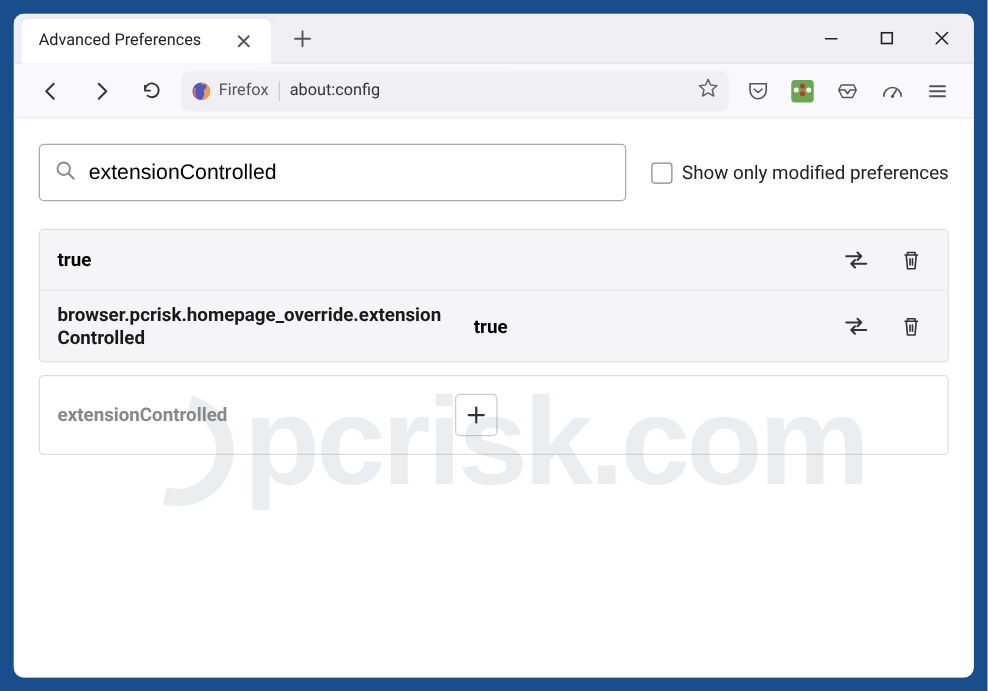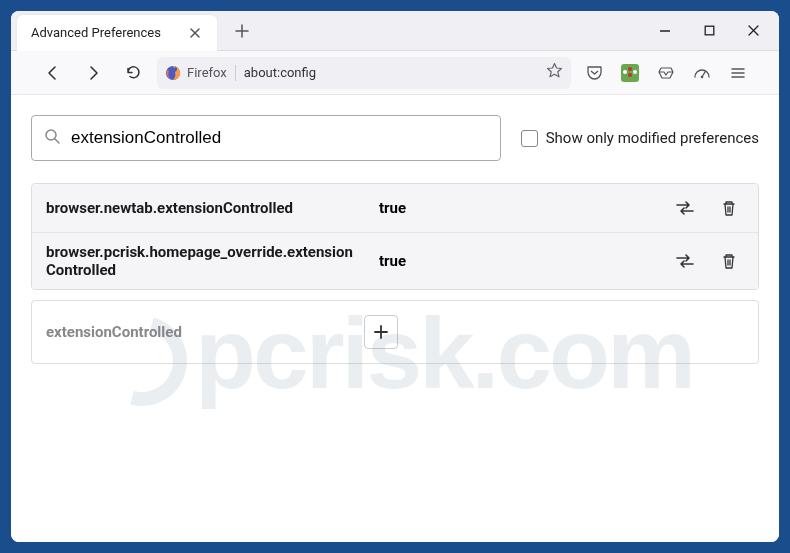--- a/index.html
+++ b/index.html
@@ -47,21 +47,21 @@
     .new-tab-btn {
       width: 30px; height: 30px; border-radius: 4px; margin-left: 10px;
       display: flex; align-items: center; justify-content: center; cursor: pointer; color: #555;
     }
     .window-controls { display: flex; align-items: center; padding-right: 6px; gap: 4px; }
     .win-btn { width: 40px; height: 36px; display: flex; align-items: center; justify-content: center; cursor: pointer; color: #222; }
     .toolbar {
       height: 44px;
       display: flex;
       align-items: center;
-      padding: 0 26px;
+      padding: 0 14px;
       gap: 8px;
       background: #f9f9fb;
       border-bottom: 1px solid #e7e7e7;
     }
     .nav-btn { width: 32px; height: 32px; border-radius: 4px; display: flex; align-items: center; justify-content: center; cursor: pointer; color: #333; }
     .addr-wrap {
       flex: 1;
       display: flex;
       align-items: center;
       background: #f0f0f4;
@@ -266,21 +266,20 @@
         <input type="text" value="extensionControlled" style="">
       </div>
       <label class="filter-chk">
         <span class="chkbox"></span>
         <span>Show only modified preferences</span>
       </label>
     </div>
 
     <div class="pref-list">
       <div class="pref-row modified">
-        <div class="pref-name">browser.newtab.extensionControlled</div>
         <div class="pref-value">true</div>
         <div class="pref-actions">
           <div class="action-btn">
             <svg width="20" height="16" viewBox="0 0 20 16">
                 <path d="M2 5 L14 5 M14 5 L11 2 M14 5 L11 8 M18 11 L6 11 M6 11 L9 8 M6 11 L9 14" stroke="currentColor" stroke-width="1.6" fill="none" stroke-linecap="round" stroke-linejoin="round"></path>
               </svg>
           </div>
           <div class="action-btn">
             <svg width="16" height="17" viewBox="0 0 16 17">
                 <path d="M3 4 H13 M5 4 V2 H11 V4 M4 4 L5 15 H11 L12 4 M7 7 V12 M9 7 V12" stroke="currentColor" stroke-width="1.3" fill="none" stroke-linecap="round" stroke-linejoin="round"></path>

